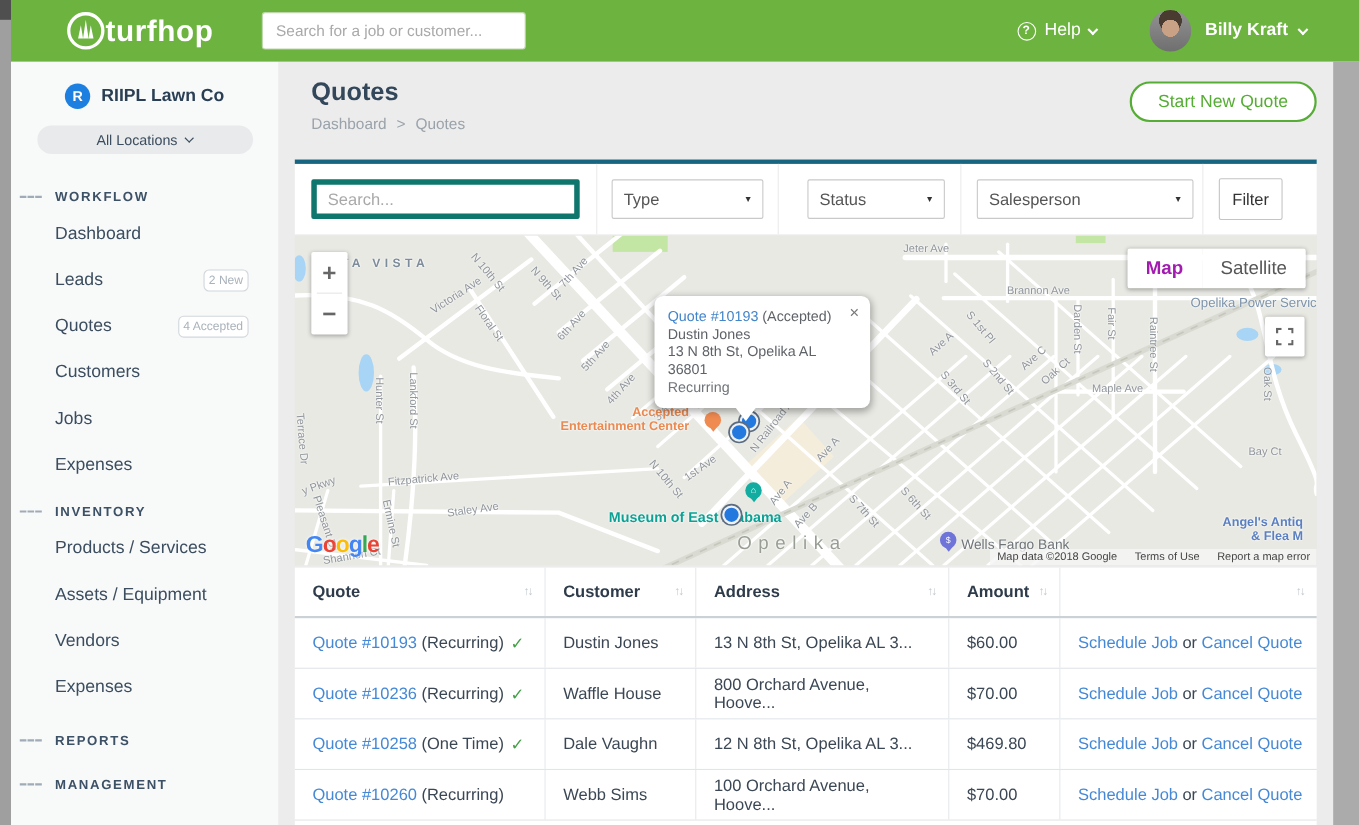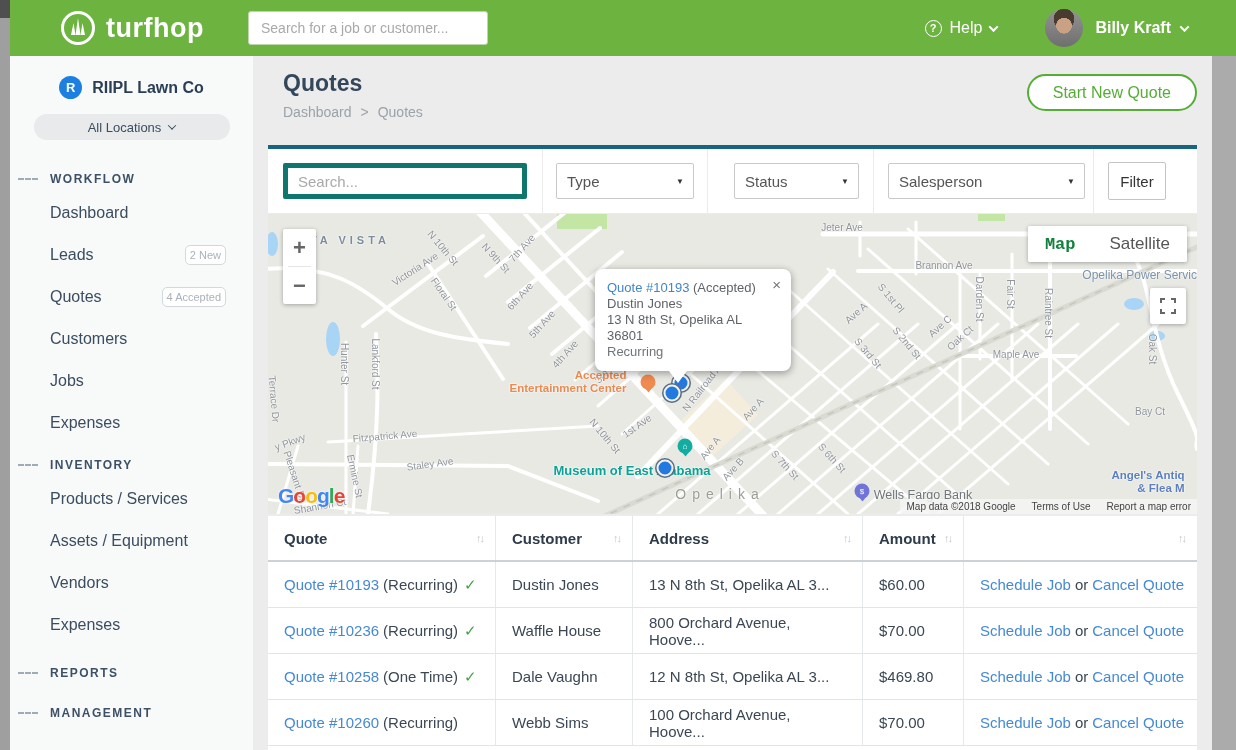--- a/index.html
+++ b/index.html
@@ -7,21 +7,21 @@
   body { font-family:"Liberation Sans", sans-serif; background:#ececec; position:relative; }
 
   
   .left-strip { position:absolute; left:0; top:0; width:10px; height:750px; background:#9f9f9f; z-index:60; }
   .left-strip .dark-cap { position:absolute; top:0; left:0; width:10px; height:18px; background:#4f4f4f; }
   .right-strip { position:absolute; right:0; top:56px; width:24px; height:694px; background:#ababab; z-index:60; }
 
   
   .topbar { position:absolute; left:0; top:0; width:1236px; height:56px; background:#6db33f; z-index:50;
             display:flex; align-items:center; }
-  .brand { display:flex; align-items:center; gap:10px; margin-left:60px; cursor:pointer;justify-content:flex-end; }
+  .brand { display:flex; align-items:center; gap:0; margin-left:60px; cursor:pointer;justify-content:flex-end; }
   .brand svg { display:block; }
   .brand-name { color:#fff; font-size:27px; font-weight:700; letter-spacing:.5px; }
   .top-search { margin-left:44px; width:240px; height:34px; border:1px solid #bfd6ad; border-radius:3px;
                 padding:0 12px; font-size:14px; color:#444; outline:none; }
   .top-search::placeholder { color:#a9a9a9; }
   .top-right { margin-left:auto; display:flex; align-items:center; margin-right:48px; }
   .help { display:flex; align-items:center; gap:8px; color:#fff; font-size:16px; cursor:pointer; }
   .qmark { width:17px; height:17px; border:1.5px solid #fff; border-radius:50%; font-size:11px; font-weight:700;
            display:flex; align-items:center; justify-content:center; }
   .chev { display:inline-block; width:7px; height:7px; border-right:2px solid currentColor; border-bottom:2px solid currentColor;
@@ -81,21 +81,21 @@
   .w138 { width:138px; } .w125 { width:125px; } .w197 { width:197px; }
   .filter-btn { width:58px; height:38px; background:#fff; border:1px solid #c4c4c4; border-radius:2px;
                 font-size:15px; color:#333; cursor:pointer; font-family:inherit; }
 
   
   .map { margin:1px 15px 0; height:300px; position:relative; overflow:hidden; background:#e8e9e3; cursor:grab; }
   .map svg.roads { position:absolute; left:0; top:0; }
   .mlabel { position:absolute; font-size:10px; color:#8f959b; white-space:nowrap;
             text-shadow:0 0 2px #fff,0 0 2px #fff; transform:translate(-50%,-50%); }
   .district { font-size:11px; font-weight:700; letter-spacing:4px; color:#7d8c9b; }
-  .city { font-size:14px; letter-spacing:6px; color:#989e94; }
+  .city { font-size:17px; letter-spacing:6px; color:#989e94; }
   .poi-orange { color:#ea8950; font-size:11.5px; font-weight:600; text-align:right; line-height:13px; }
   .poi-teal { color:#0ba295; font-size:13px; font-weight:600; }
   .poi-gray { color:#6e7478; font-size:12.5px; }
   .poi-blue { color:#5b7fc0; font-size:11.5px; font-weight:600; text-align:right; line-height:13px; }
   .poi-bluegray { color:#7d93ab; font-size:12px; }
   .pin { position:absolute; width:15px; height:15px; border-radius:50%; transform:translate(-50%,-50%);
          display:flex; align-items:center; justify-content:center; color:#fff; font-size:8px; }
   .pin::after { content:""; position:absolute; top:13px; left:50%; transform:translateX(-50%);
                 border:4px solid rgba(0,0,0,0); border-top-width:5px; }
   .pin-orange { background:#ef8a50; } .pin-orange::after { border-top-color:#ef8a50; }
@@ -105,21 +105,21 @@
              border:2px solid #eef2f5; box-shadow:0 0 0 1.5px #5b6c80; transform:translate(-50%,-50%); cursor:pointer; }
   .zoom-ctrl { position:absolute; left:15px; top:15px; width:33px; background:#fff; border-radius:2px;
                box-shadow:0 1px 4px rgba(0,0,0,.3); z-index:5; }
   .zoom-btn { width:33px; height:37px; display:flex; align-items:center; justify-content:center;
               font-size:22px; font-weight:700; color:#666; cursor:pointer; }
   .zoom-sep { height:1px; background:#e6e6e6; margin:0 5px; }
   .map-type { position:absolute; top:12px; right:10px; display:flex; box-shadow:0 1px 4px rgba(0,0,0,.3);
               border-radius:2px; overflow:hidden; z-index:5; }
   .map-type-btn { background:#fff; height:36px; display:flex; align-items:center; padding:0 17px;
                   font-size:17px; color:#565656; cursor:pointer; }
-  .map-type-btn.active { font-weight:700; color:#15803d;font-family:Liberation Mono, monospace; }
+  .map-type-btn.active { font-weight:700; color:#a21caf; }
   .fullscreen-btn { position:absolute; top:74px; right:11px; width:36px; height:36px; background:#fff;
                     border-radius:2px; box-shadow:0 1px 4px rgba(0,0,0,.3); display:flex; align-items:center;
                     justify-content:center; cursor:pointer; z-index:5; }
   .popup { position:absolute; left:327px; top:55px; width:196px; background:#fff; border-radius:8px;
            box-shadow:0 2px 7px 1px rgba(0,0,0,.3); padding:11px 12px; font-size:13px; line-height:16px;
            color:#5f6368; z-index:6; }
   .popup::after { content:""; position:absolute; left:74px; bottom:-12px; border:12px solid rgba(0,0,0,0);
                   border-top-color:#fff; border-bottom-width:0; border-left-width:9px; border-right-width:9px; }
   .popup-link { color:#4285c9; cursor:pointer; }
   .popup-muted { color:#70757a; }

